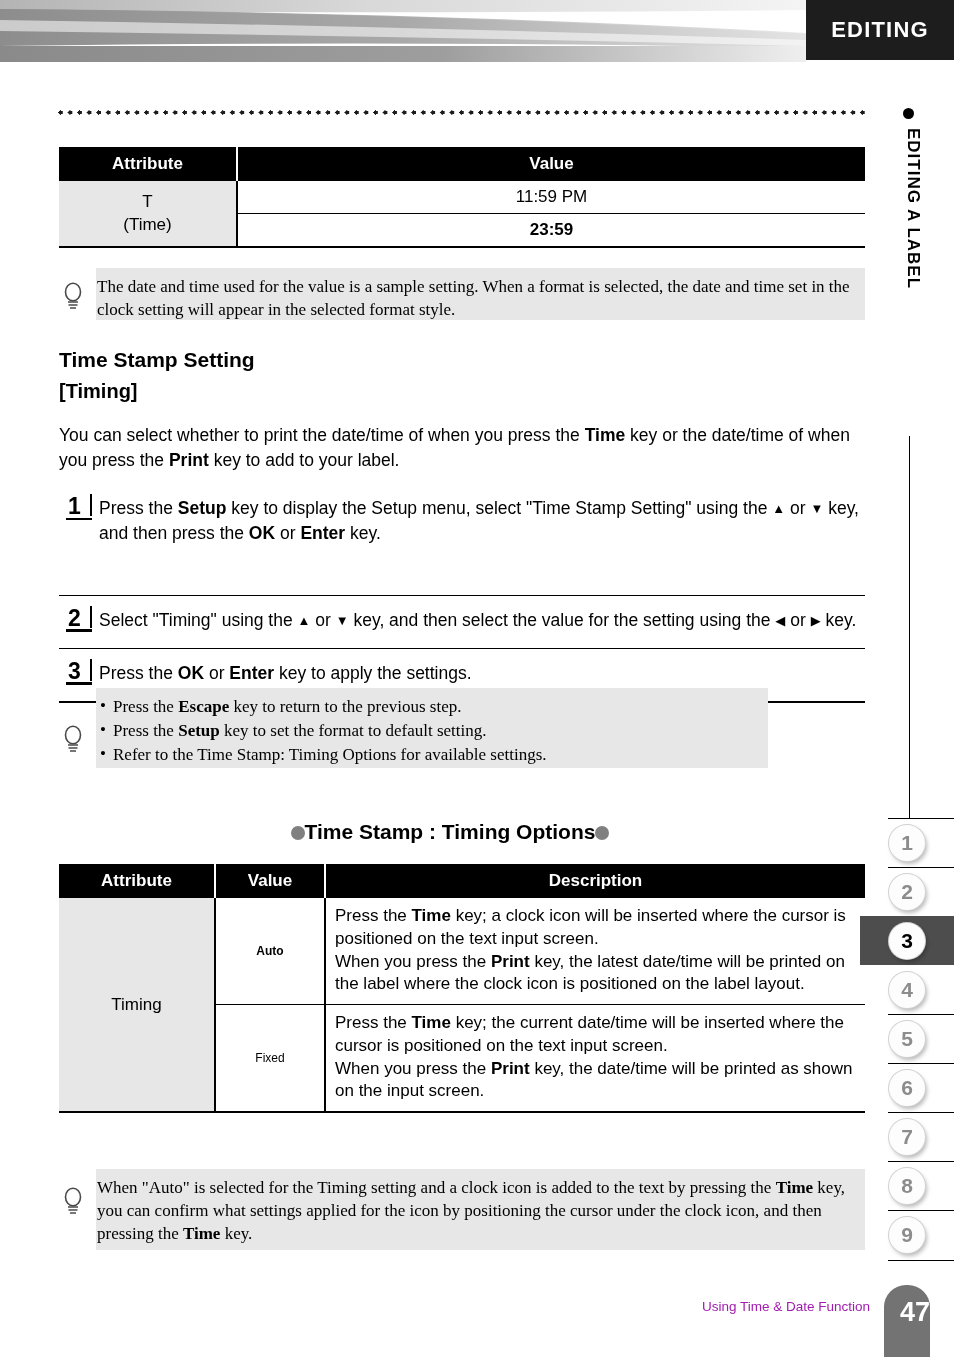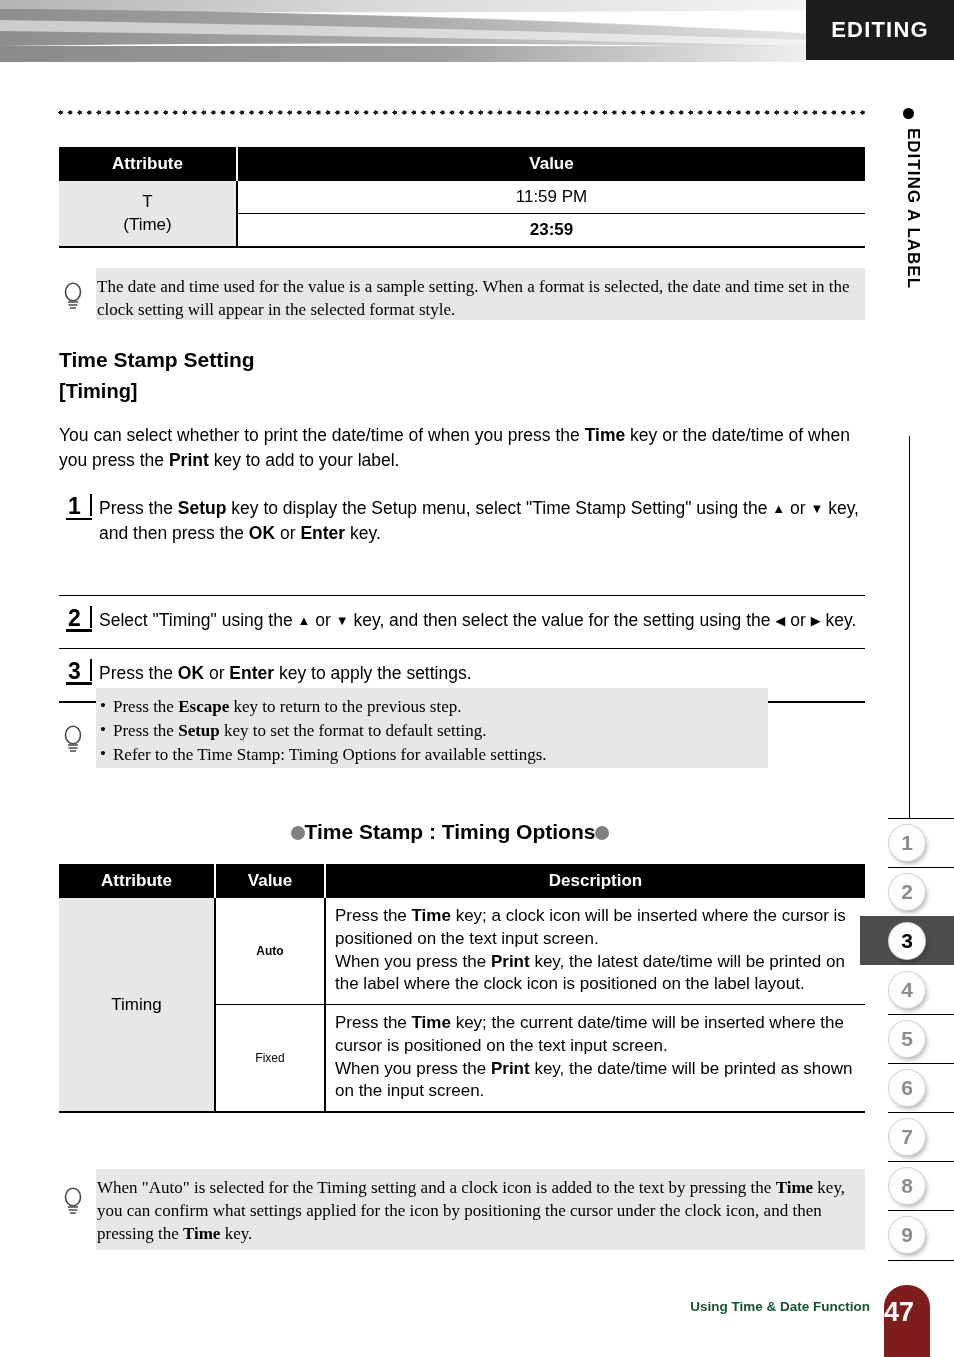--- a/index.html
+++ b/index.html
@@ -105,41 +105,40 @@
   .rail-tab-last-sep {
     position: absolute;
     left: 888px; top: 1260px;
     width: 66px; height: 1px;
     background: #000;
   }
   .page-badge {
     position: absolute;
     left: 884px; top: 1285px;
     width: 46px; height: 72px;
-    background: #7f1d1d;
+    background: #737373;
     border-radius: 22px 22px 0 0;
     display: flex;
     align-items: flex-start;
-    justify-content: flex-start;
+    justify-content: flex-end;
     padding-top: 12px;
     box-sizing: border-box;
   }
   .page-badge span {
     color: #fff;
     font-size: 27px;
     font-weight: bold;
   }
   .footer-text {
     position: absolute;
     left: 500px; top: 1299px;
     width: 370px;
     text-align: right;
     font-size: 13.5px;
-    color: #14532d;
-    font-weight: bold;
+    color: #a21caf;
   }
 
   .dotline {
     position: absolute;
     left: 58px; top: 110px;
     width: 808px; height: 5px;
     background-image: radial-gradient(circle 2.1px at 2.5px 2.5px, #1b1b1b 99%, transparent 100%);
     background-size: 9.55px 5px;
     background-repeat: repeat-x;
   }

